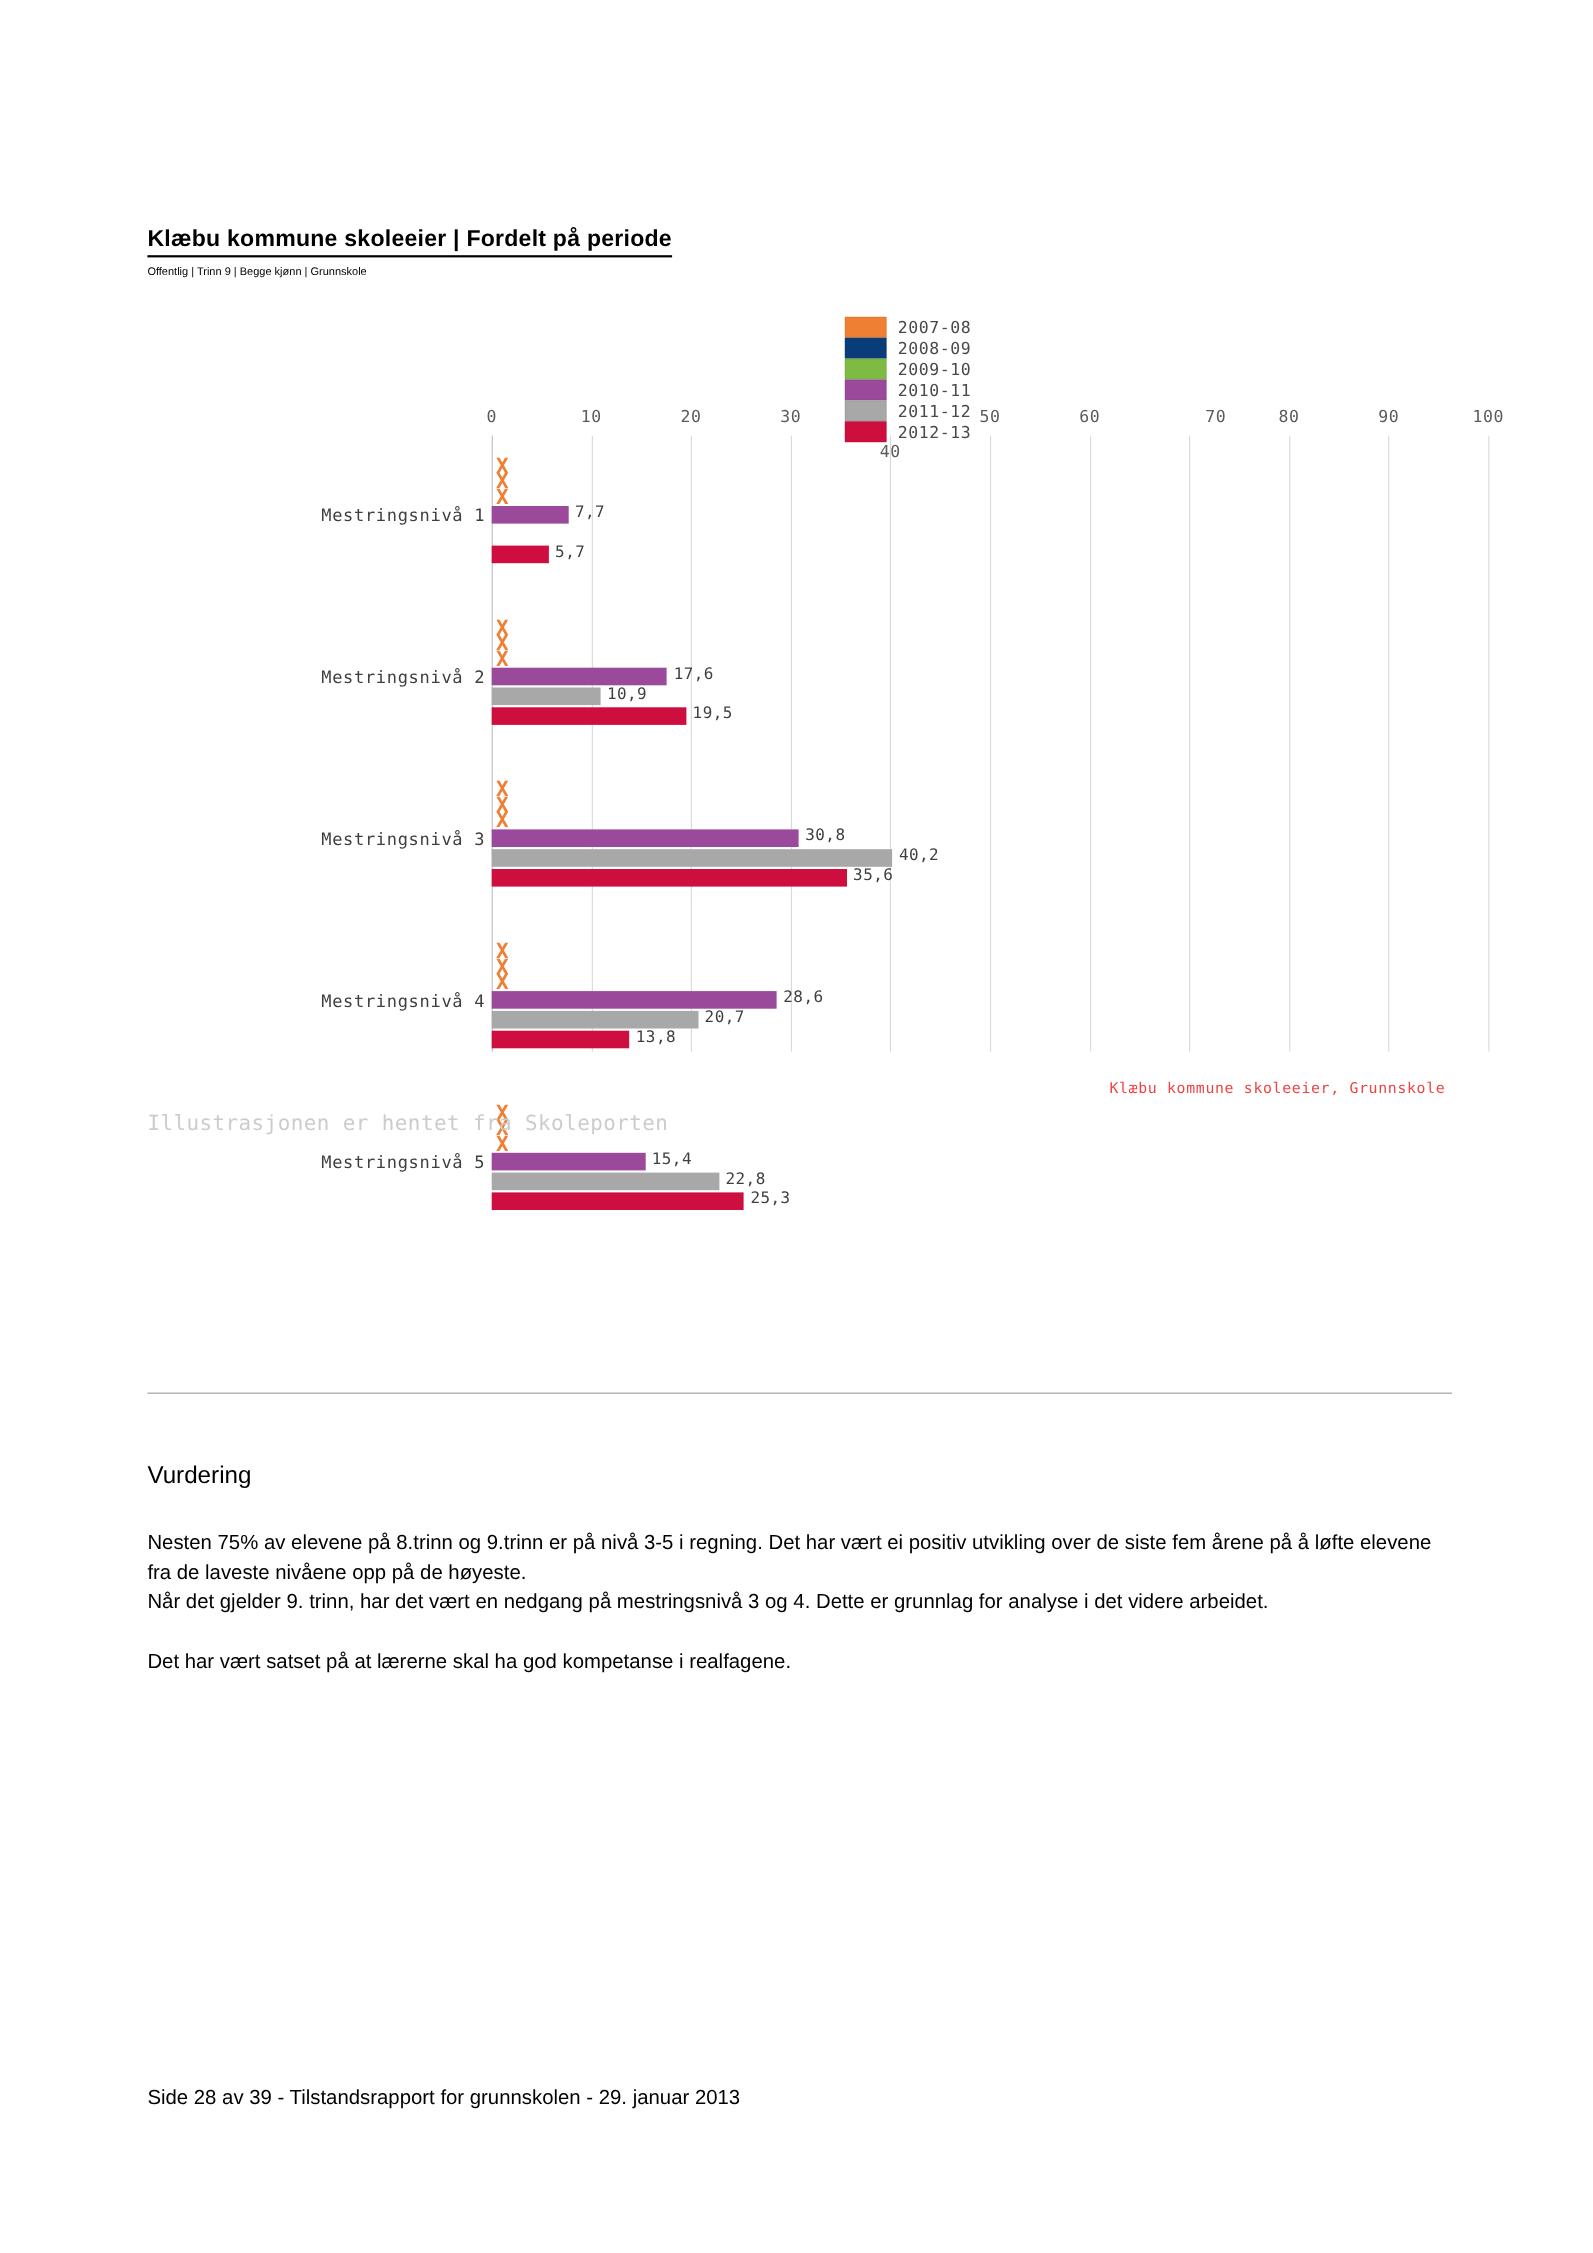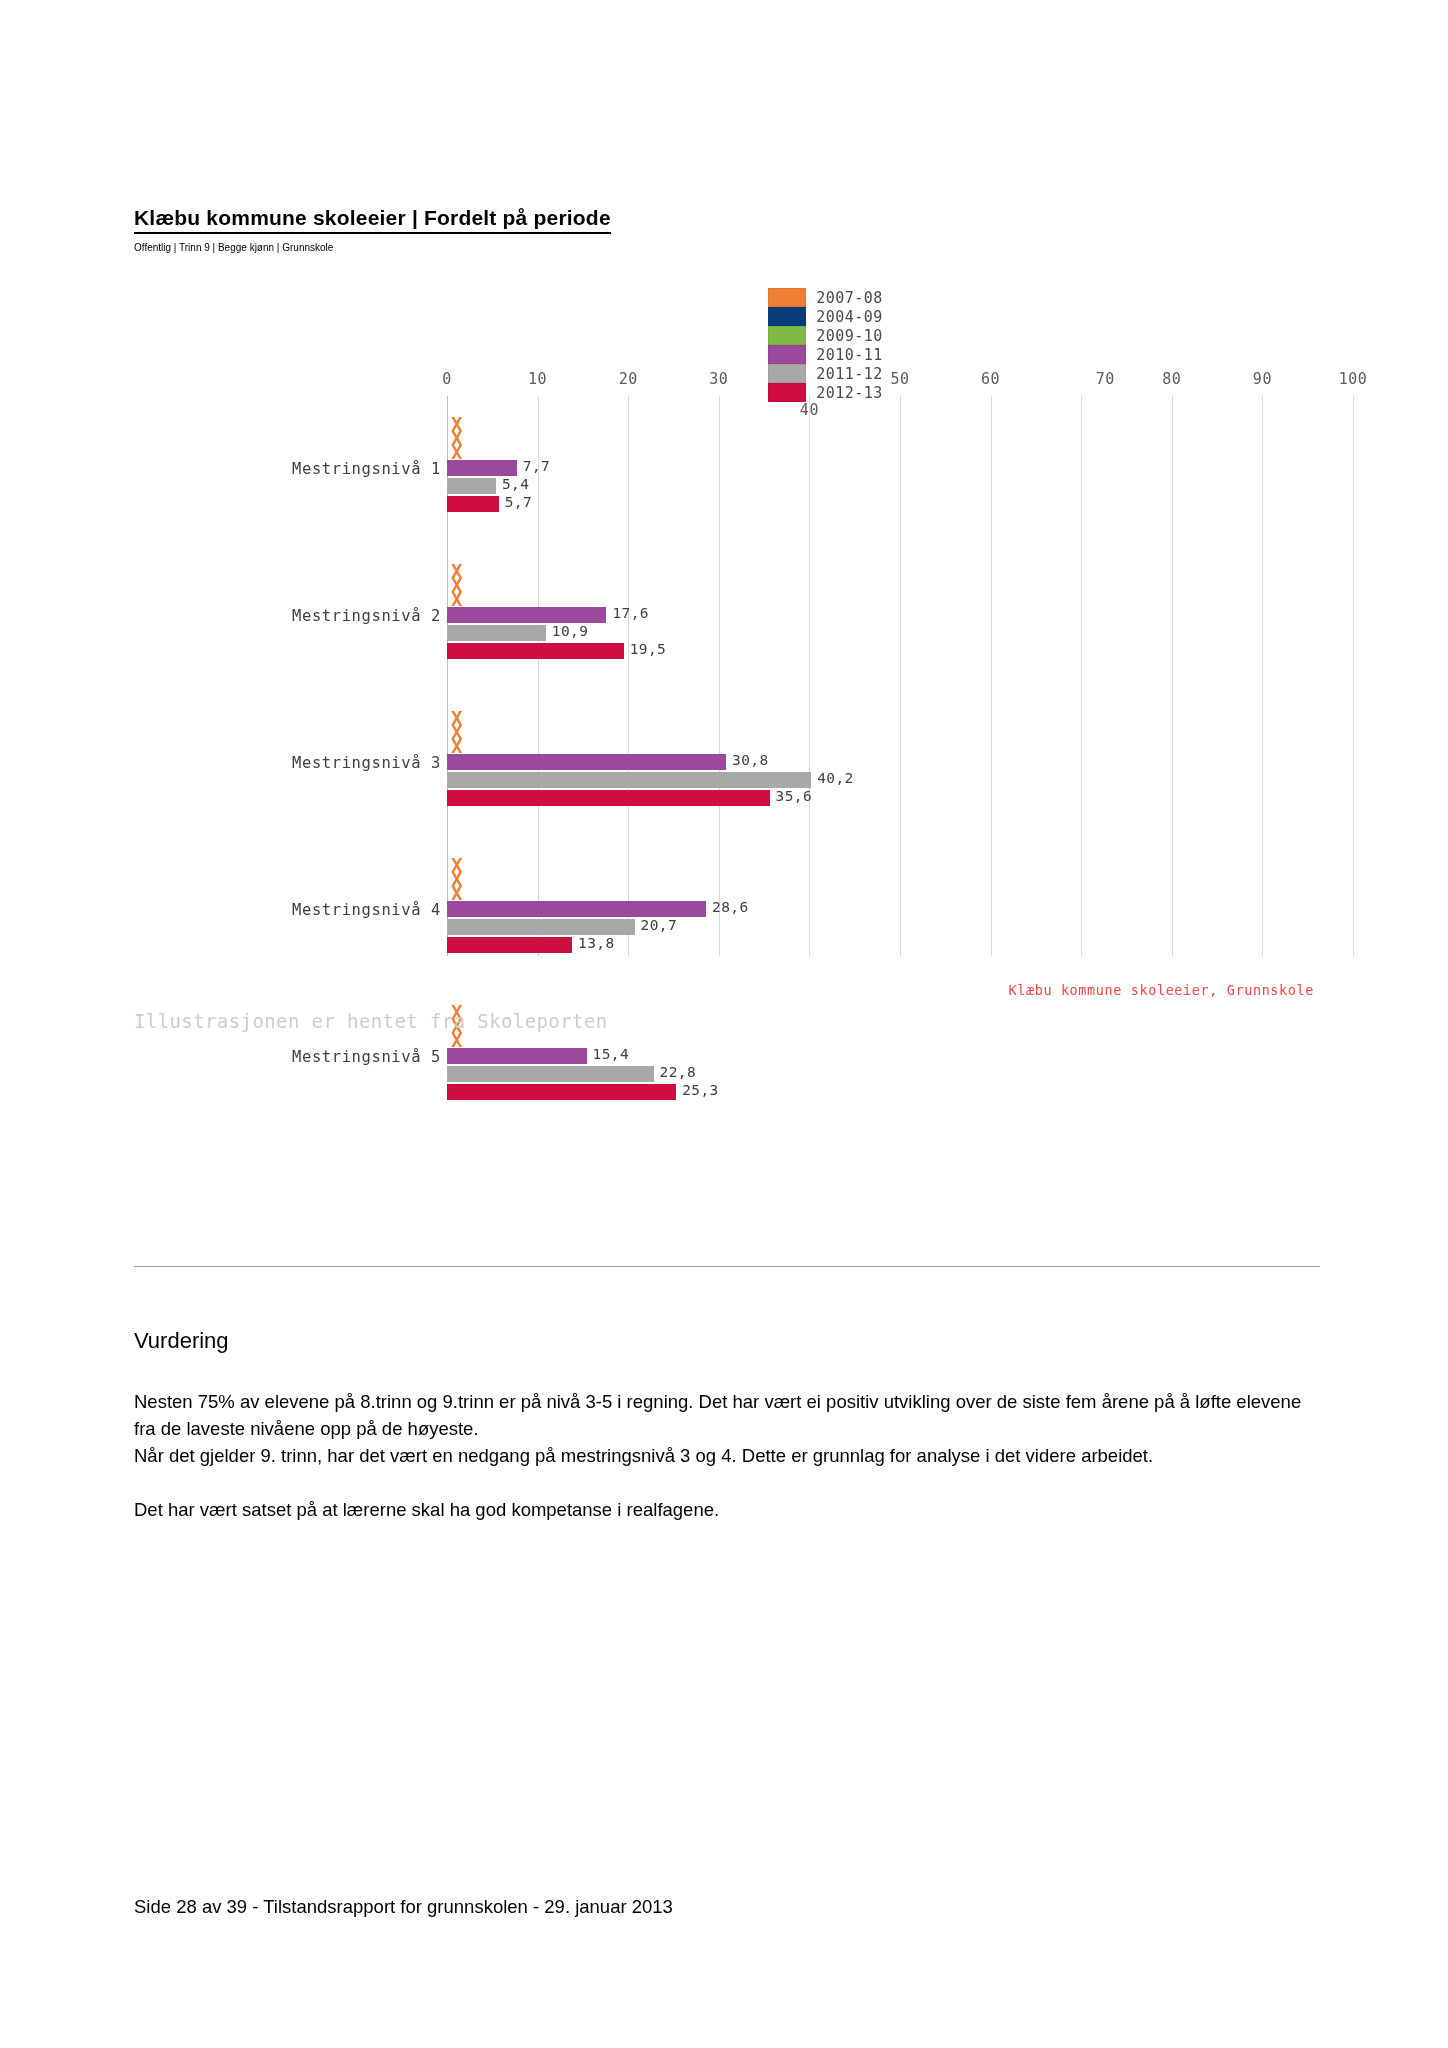--- a/index.html
+++ b/index.html
@@ -256,21 +256,21 @@
 
   <div class="chart-card">
 
     <div class="legend" id="chart-legend">
         <div class="legend-item">
           <span class="legend-swatch" style="background: rgb(239, 128, 51);"></span>
           <span class="legend-label">2007-08</span>
         </div>
         <div class="legend-item">
           <span class="legend-swatch" style="background: rgb(11, 60, 122);"></span>
-          <span class="legend-label">2004-09</span>
+          <span class="legend-label">2008-09</span>
         </div>
         <div class="legend-item">
           <span class="legend-swatch" style="background: rgb(125, 187, 66);"></span>
           <span class="legend-label">2009-10</span>
         </div>
         <div class="legend-item">
           <span class="legend-swatch" style="background: rgb(155, 74, 155);"></span>
           <span class="legend-label">2010-11</span>
         </div>
         <div class="legend-item">
@@ -313,24 +313,20 @@
       <div class="grid-area" id="bars-area" style="background:transparent;">
           <div class="cat-group" style="top: 8px; height: 112px;">
             <div class="nodata-mark" style="left: 317px; top: 14px;">X</div>
             <div class="nodata-mark" style="left: 317px; top: 28px;">X</div>
             <div class="nodata-mark" style="left: 317px; top: 42px;">X</div>
             <div class="cat-label" style="right: 873px; top: 56px;">Mestringsnivå 1</div>
             <div class="bar-row" style="left: 313px; top: 56px; width: 867px;">
               <div class="bar" style="width: 69.762px; background: rgb(155, 74, 155);"></div>
               <div class="bar-value" style="left: 75.762px;">7,7</div>
             </div>
-            <div class="bar-row" style="left: 313px; top: 74px; width: 867px;">
-              <div class="bar" style="width: 48.924px; background: rgb(168, 168, 168);"></div>
-              <div class="bar-value" style="left: 54.924px;">5,4</div>
-            </div>
             <div class="bar-row" style="left: 313px; top: 92px; width: 867px;">
               <div class="bar" style="width: 51.642px; background: rgb(206, 14, 62);"></div>
               <div class="bar-value" style="left: 57.642px;">5,7</div>
             </div>
           </div>
           <div class="cat-group" style="top: 155px; height: 112px;">
             <div class="nodata-mark" style="left: 317px; top: 14px;">X</div>
             <div class="nodata-mark" style="left: 317px; top: 28px;">X</div>
             <div class="nodata-mark" style="left: 317px; top: 42px;">X</div>
             <div class="cat-label" style="right: 873px; top: 56px;">Mestringsnivå 2</div>

